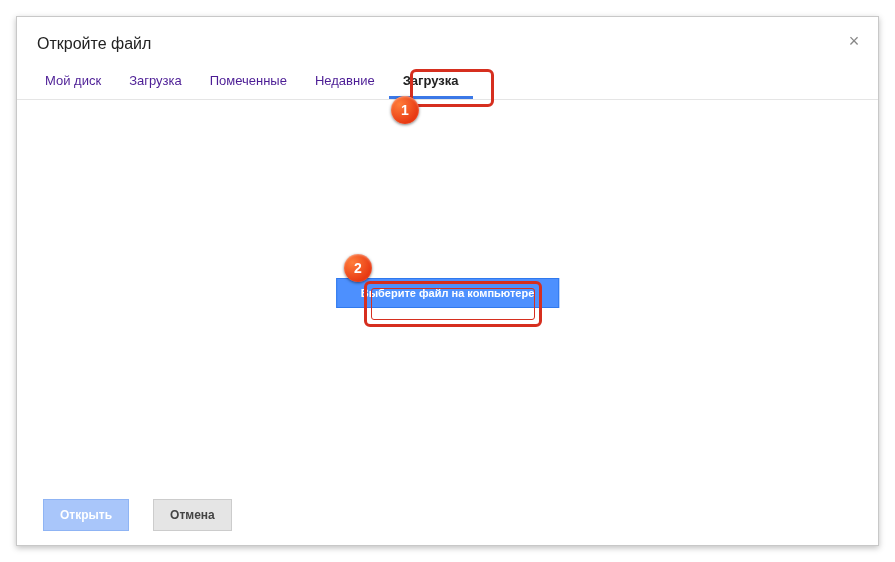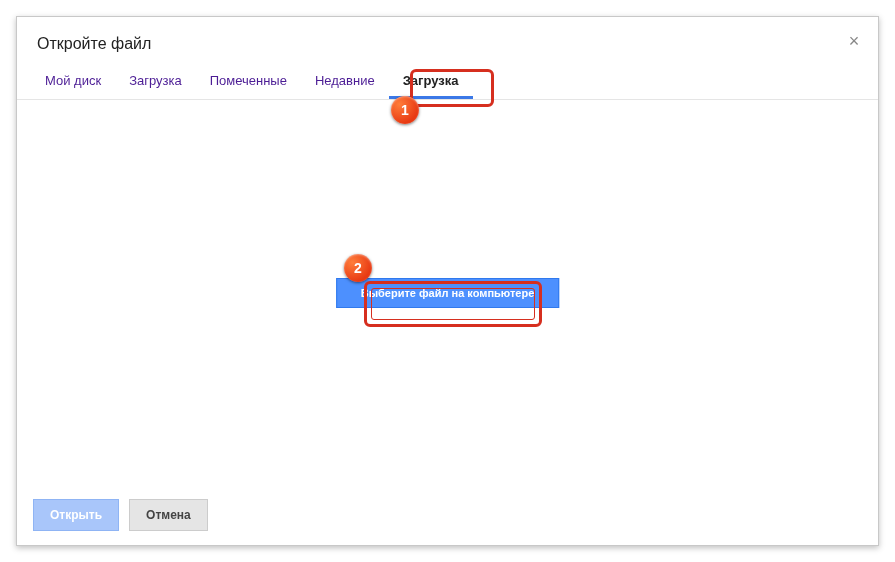--- a/index.html
+++ b/index.html
@@ -78,24 +78,24 @@
     background: #4d90fe;
     border: 1px solid #3079ed;
     color: #fff;
     font-size: 11px;
     font-weight: bold;
     padding: 8px 24px;
     cursor: pointer;
     white-space: nowrap;
   }
   .footer {
-    padding: 14px 16px;
+    padding: 14px 26px;
     border-top: 0;
     display: flex;
-    gap: 10px;
+    gap: 24px;
   }
   .btn {
     font-size: 12px;
     font-weight: bold;
     padding: 8px 16px;
     border: 1px solid #ccc;
     background: #e5e5e5;
     color: #444;
     cursor: pointer;
   }

